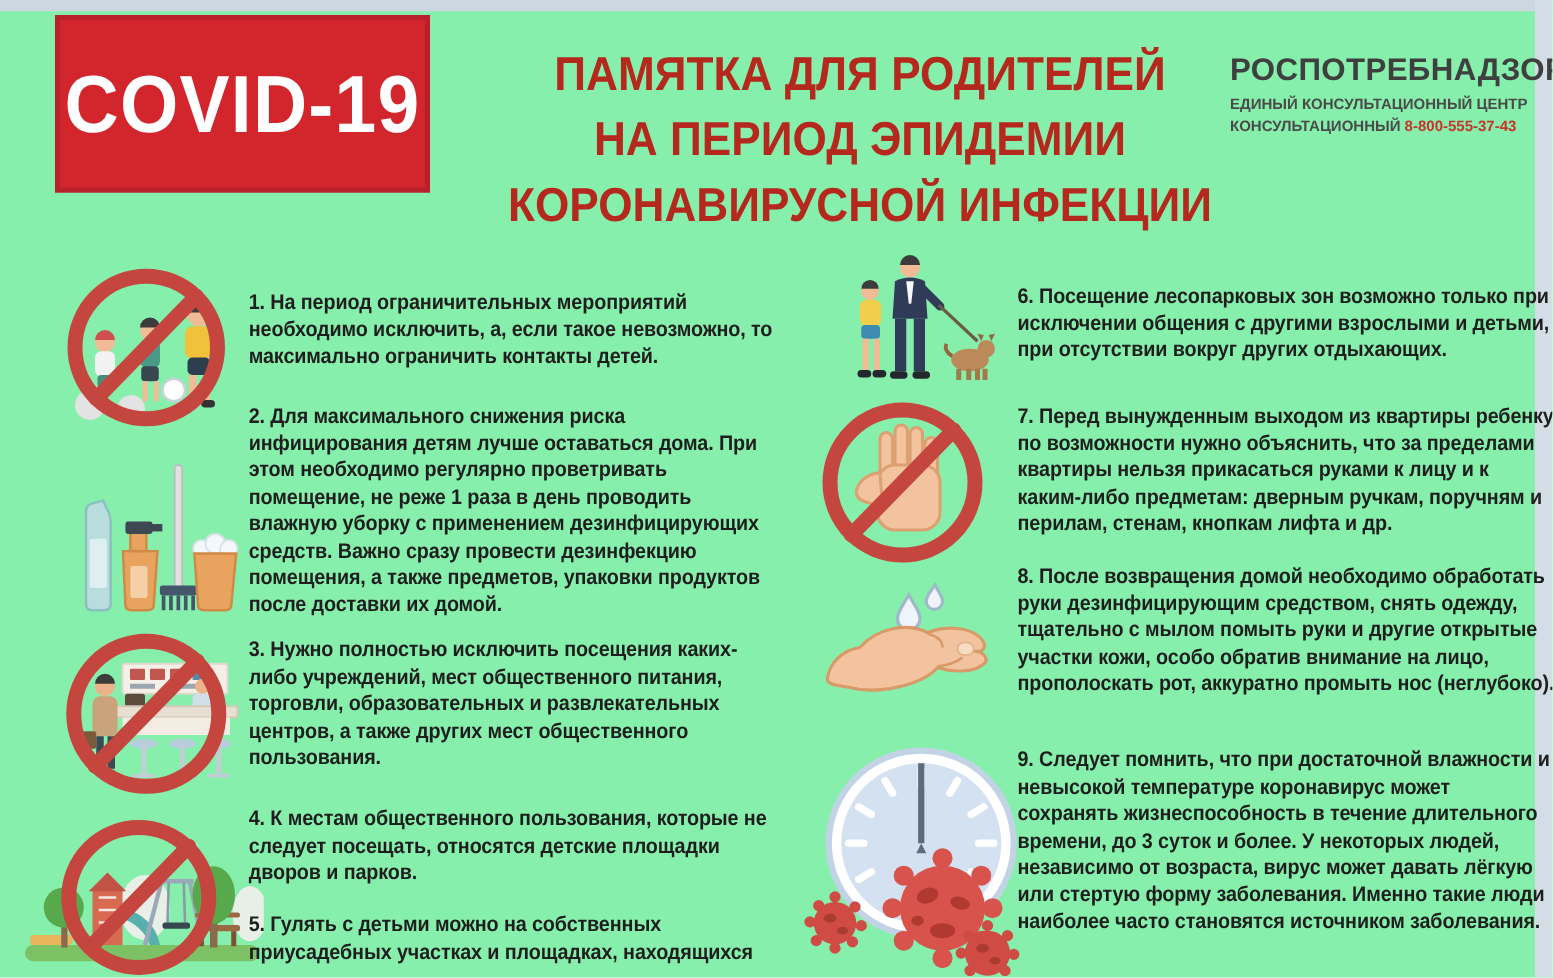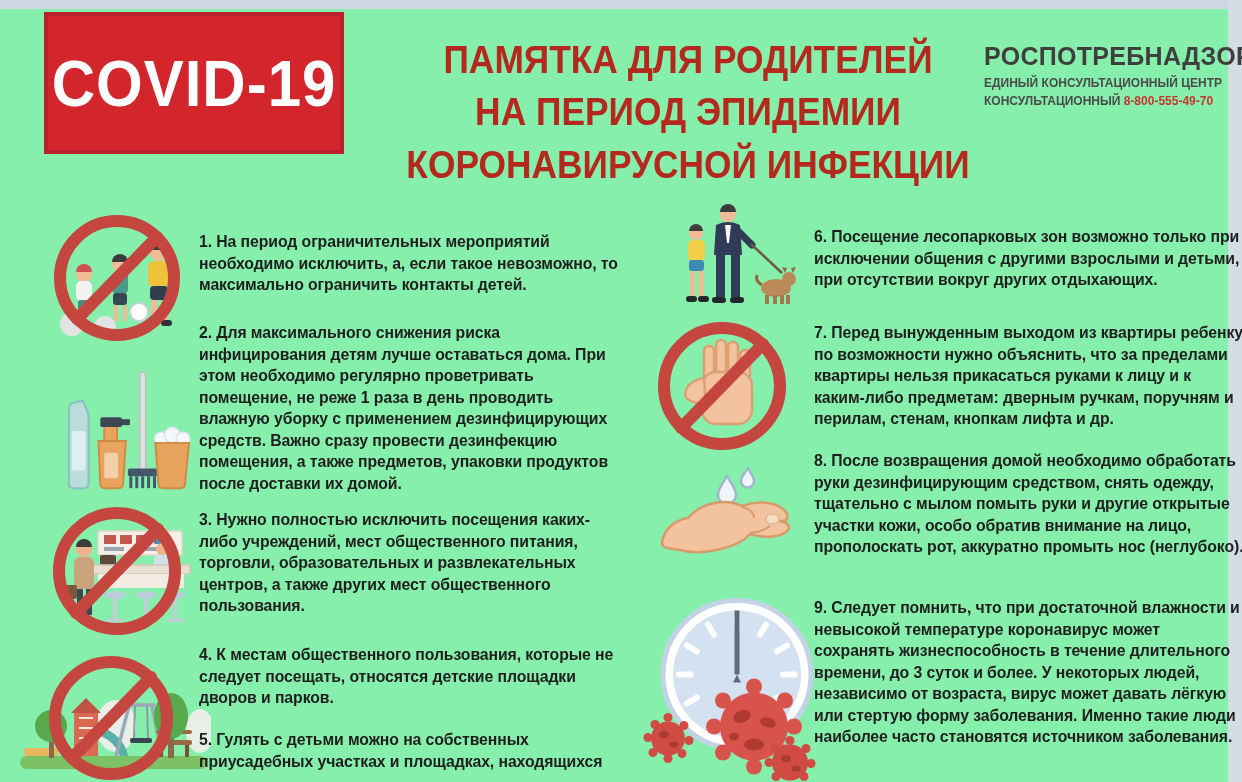--- a/index.html
+++ b/index.html
@@ -55,21 +55,21 @@
     <div>ПАМЯТКА ДЛЯ РОДИТЕЛЕЙ</div>
     <div>НА ПЕРИОД ЭПИДЕМИИ</div>
     <div>КОРОНАВИРУСНОЙ ИНФЕКЦИИ</div>
   </div>
 
   <div class="agency">
     <div class="agency-name">РОСПОТРЕБНАДЗОР</div>
     <div class="agency-sub">ЕДИНЫЙ КОНСУЛЬТАЦИОННЫЙ ЦЕНТР</div>
     <div class="agency-sub">
       <span>КОНСУЛЬТАЦИОННЫЙ</span>
-      <span class="phone">8-800-555-49-70</span>
+      <span class="phone">8-800-555-37-43</span>
     </div>
   </div>
 
   <div class="icon" style="left:42px;top:212px;width:150px;height:132px">
     <svg viewBox="0 0 150 132">
       <circle cx="30" cy="112" r="12" fill="#e3e3e3"></circle>
       <circle cx="63" cy="115" r="11" fill="#e3e3e3"></circle>
       <circle cx="42" cy="62" r="8" fill="#f1bb96"></circle>
       <path d="M34,60 a8,8 0 0 1 16,0 z" fill="#cf5050"></path>
       <rect x="34" y="69" width="16" height="20" rx="5" fill="#f2f2f2"></rect>

